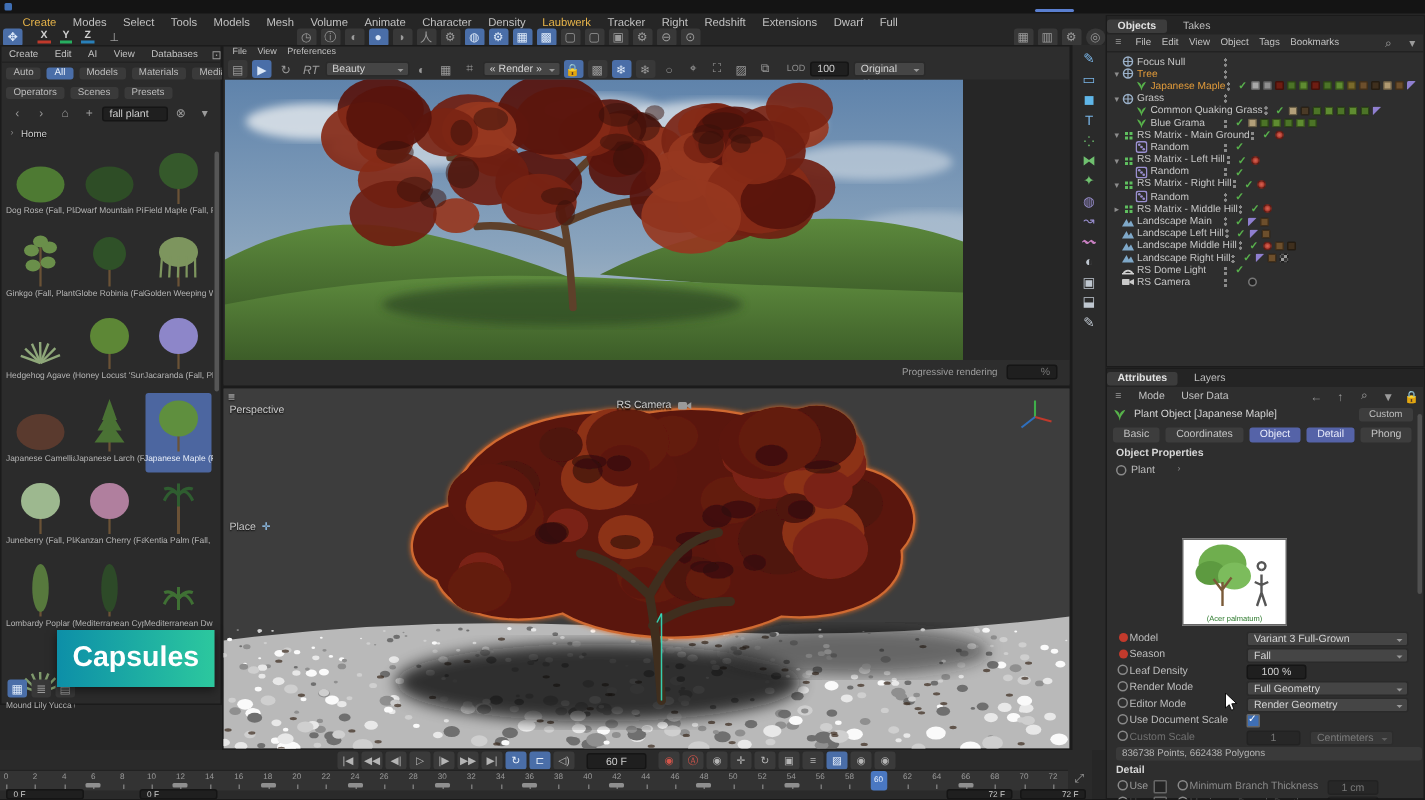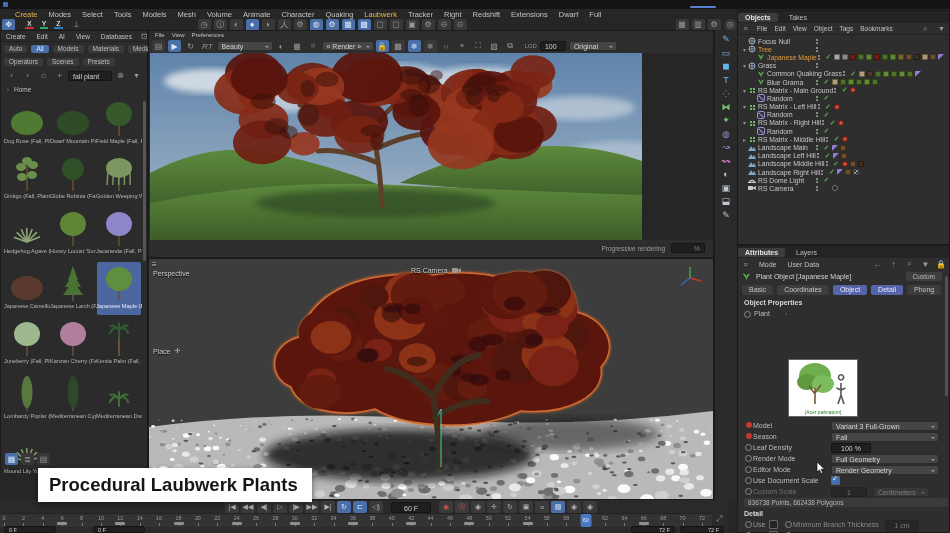--- a/index.html
+++ b/index.html
@@ -82,21 +82,21 @@
   <div class="abs mrow" id="menubar" style="left:10px;top:9px;width:720px;height:10px;">
       <span class="menu-item hl">Create</span>
       <span class="menu-item">Modes</span>
       <span class="menu-item">Select</span>
       <span class="menu-item">Tools</span>
       <span class="menu-item">Models</span>
       <span class="menu-item">Mesh</span>
       <span class="menu-item">Volume</span>
       <span class="menu-item">Animate</span>
       <span class="menu-item">Character</span>
-      <span class="menu-item">Quaking</span>
+      <span class="menu-item">Density</span>
       <span class="menu-item hl">Laubwerk</span>
       <span class="menu-item">Tracker</span>
       <span class="menu-item">Right</span>
       <span class="menu-item">Redshift</span>
       <span class="menu-item">Extensions</span>
       <span class="menu-item">Dwarf</span>
       <span class="menu-item">Full</span>
     </div>
 
   <div class="abs mrow" style="left:0;top:19px;width:950px;height:11px;">
@@ -1579,17 +1579,17 @@
       </div>
     <span class="ibtn plain abs" style="left:712px;top:13px;">⤢</span>
     <div class="abs mrow" style="left:0;top:26px;width:728px;height:7px;">
       <span class="field" style="width:52px;margin-left:4px;height:7px;line-height:7px;font-size:5.5px;">0 F</span>
       <span class="field" style="width:52px;margin-left:36px;height:7px;line-height:7px;font-size:5.5px;">0 F</span>
       <span class="field" style="width:44px;margin-left:auto;height:7px;line-height:7px;font-size:5.5px;text-align:right;">72 F</span>
       <span class="field" style="width:44px;margin:0 4px;height:7px;line-height:7px;font-size:5.5px;text-align:right;">72 F</span>
     </div>
   </div>
 
-  <div class="abs" id="cap-white" style="left:38px;top:468px;width:263px;height:34px;">
-    <span>Procedural Laubwerk Plants</span>
+  <div class="abs" id="cap-teal" style="left:38px;top:420px;width:105px;height:38px;">
+    <span>Capsules</span>
   </div>
 
 </div>
 
 </body></html>

